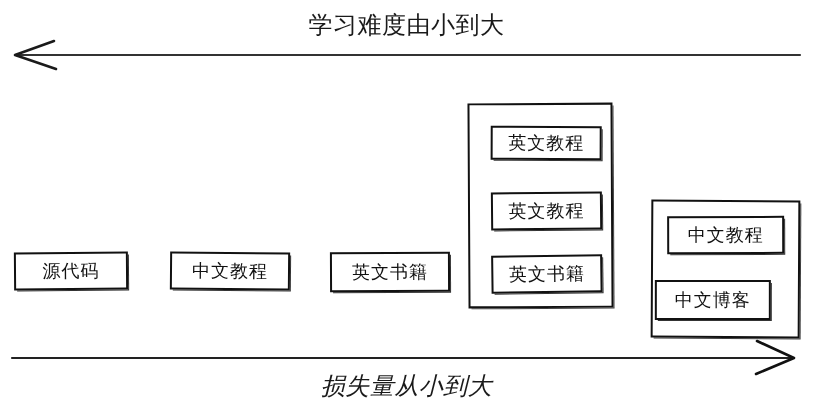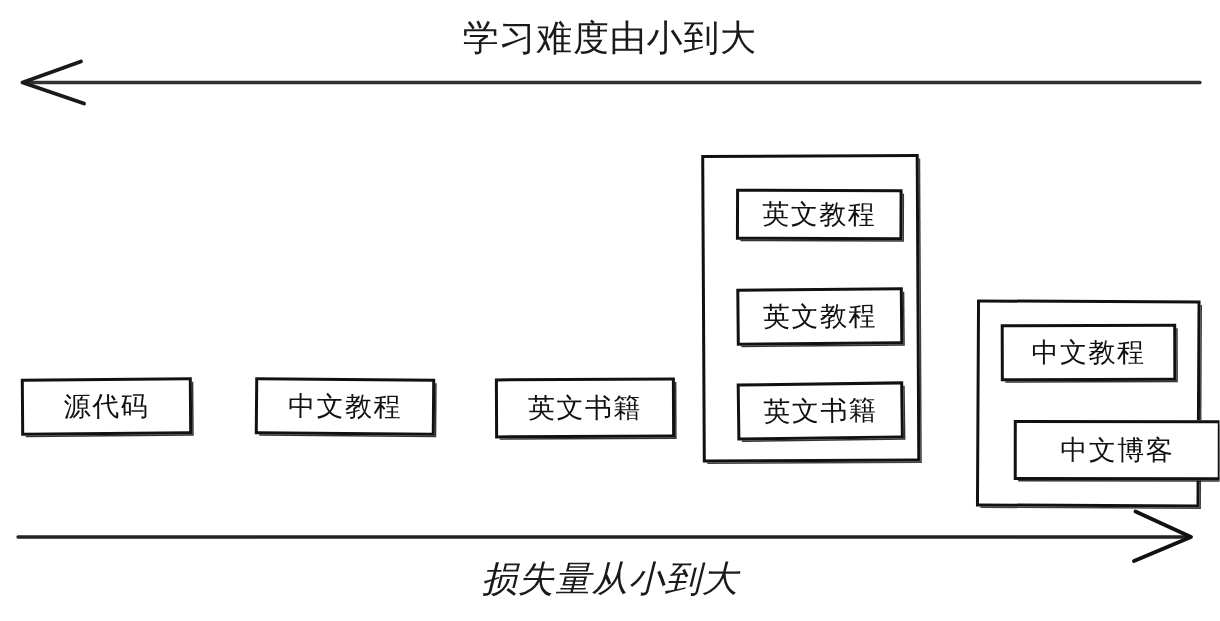--- a/index.html
+++ b/index.html
@@ -119,18 +119,18 @@
     </div>
     <div class="node skew-a" style="left:21px; top:150px; width:111px; height:38px;">
       <span>英文书籍</span>
     </div>
   </div>
 
   <div class="group-box skew-b" style="left:651px; top:172px; width:149px; height:138px;">
     <div class="node skew-a" style="left:14px; top:14px; width:117px; height:38px;">
       <span>中文教程</span>
     </div>
-    <div class="node skew-c" style="left:23px; top:78px; width:138px; height:40px;">
+    <div class="node skew-c" style="left:2px; top:78px; width:116px; height:40px;">
       <span>中文博客</span>
     </div>
   </div>
 
 </div>
 
 </body></html>

